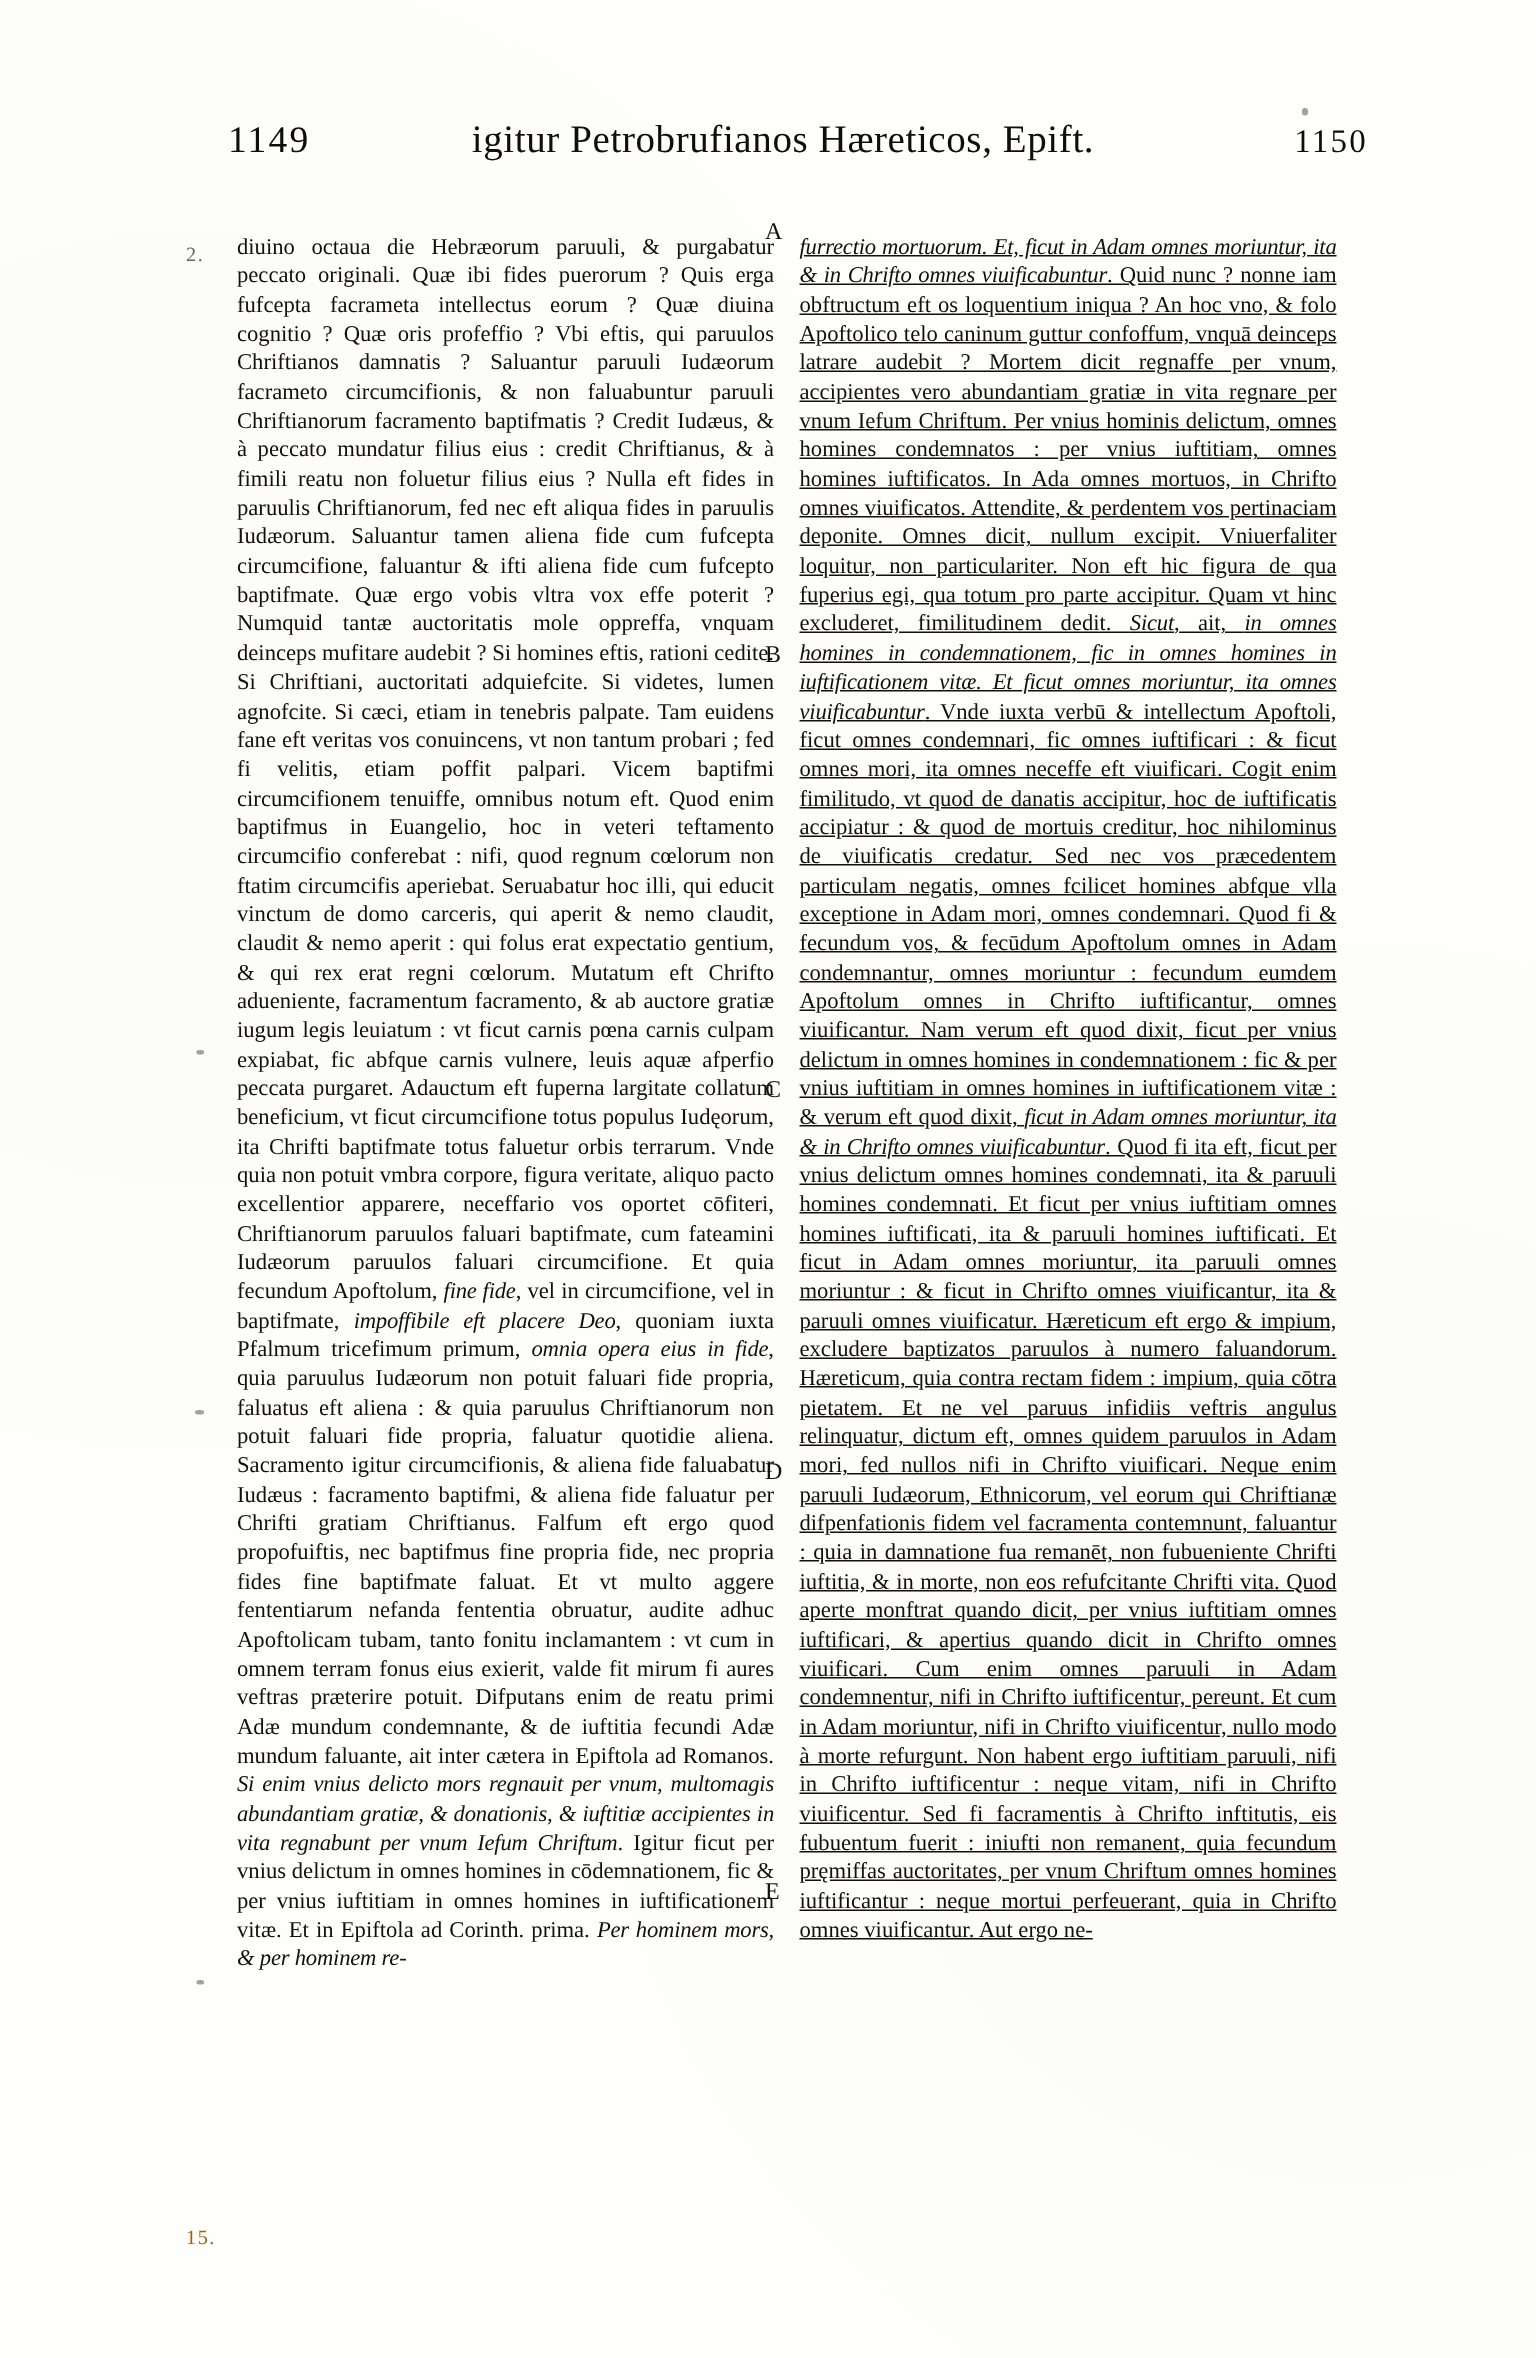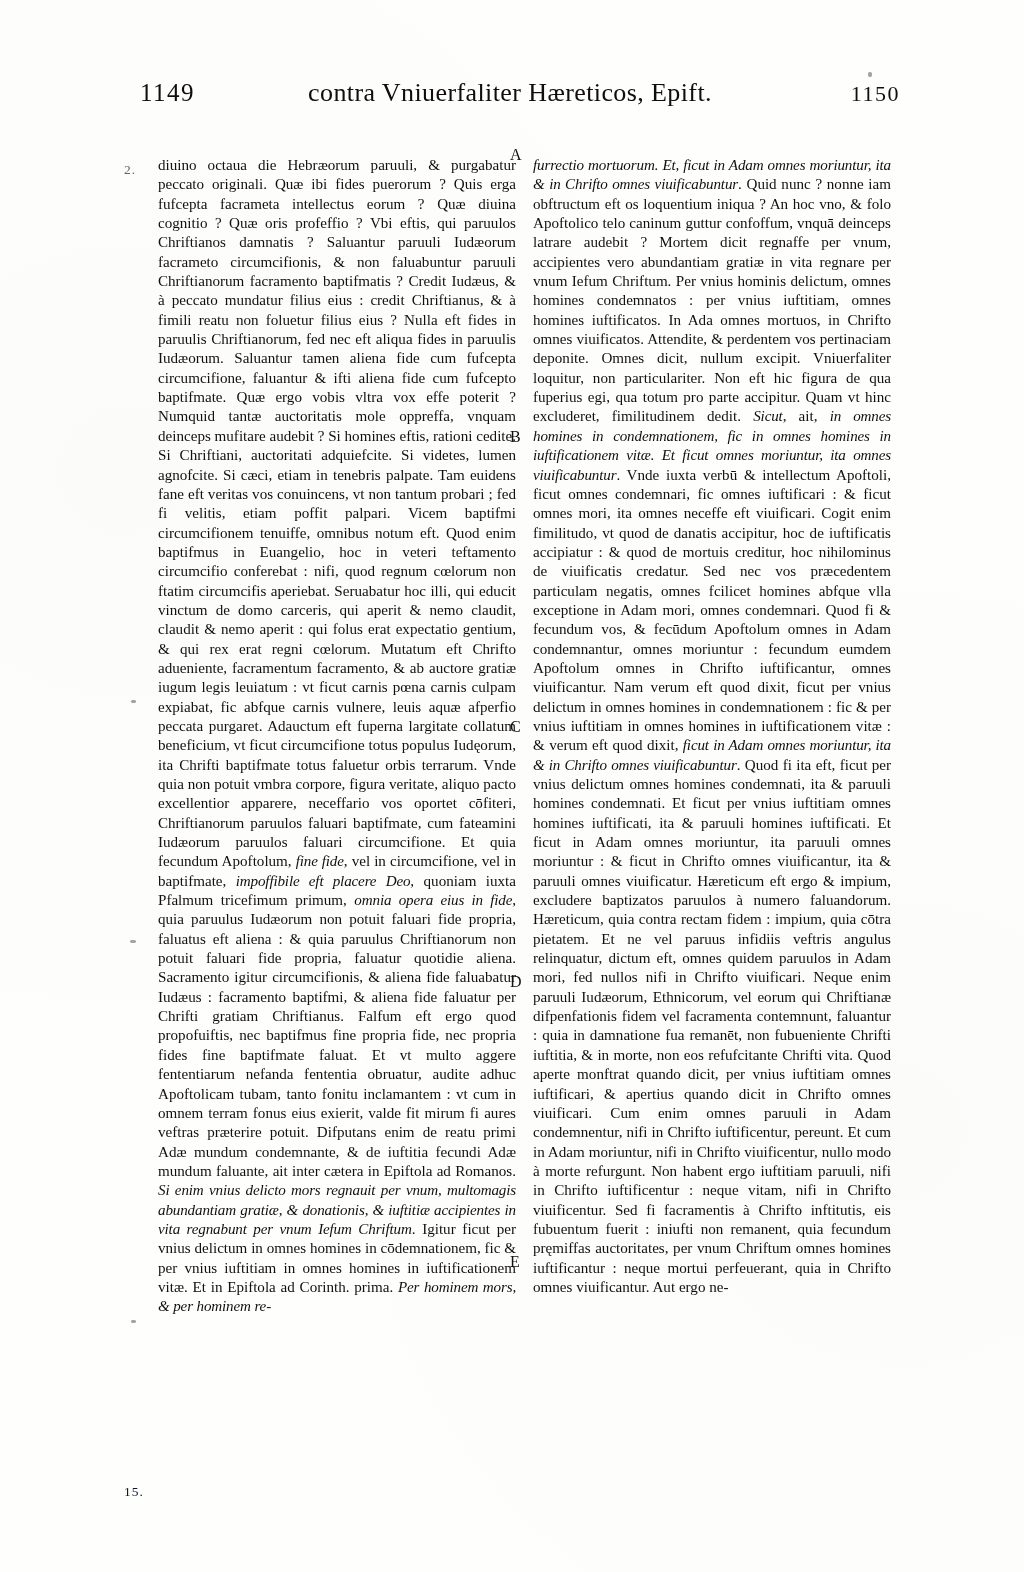--- a/index.html
+++ b/index.html
@@ -19,21 +19,21 @@
   .page {
     position: relative;
     width: 1024px;
     height: 1572px;
     background: #fefefd;
   }
 
   
   .running-head {
     position: absolute;
-    left: 140px;
+    left: 152px;
     top: 78px;
     width: 760px;
     height: 42px;
     display: flex;
     align-items: baseline;
     justify-content: center;
   }
   .folio-left {
     width: 96px;
     font-size: 25px;
@@ -68,21 +68,21 @@
     top: 16px;
     width: 358px;
     font-size: 15.1px;
     line-height: 19.35px;
     text-align: justify;
     text-justify: inter-word;
     hyphens: none;
     color: #120f0c;
   }
   .col-left  { left: 158px; }
-  .col-right { left: 533px; }
+  .col-right { left: 533px; text-decoration: underline; }
 
   .col p {
     margin: 0;
     text-align: justify;
   }
   .col p:last-child { text-align: justify; }
 
   i, .it {
     font-style: italic;
     letter-spacing: -0.15px;
@@ -97,21 +97,21 @@
     color: #151210;
     letter-spacing: 0;
   }
 
   
   .margin-num {
     position: absolute;
     left: 124px;
     font-size: 13.5px;
     letter-spacing: 1px;
-    color: #0f172a;
+    color: #a16207;
   }
   .margin-num.faint { color: #6a625c; }
 
   
   .speck {
     position: absolute;
     background: #8a827c;
     border-radius: 40%;
     opacity: .75;
   }
@@ -128,21 +128,21 @@
 </style>
 </head>
 <body>
 
 <div class="page">
 
   <div class="grain"></div>
 
   <div class="running-head">
     <span class="folio-left">1149</span>
-    <span class="head-title">contra Vniuerfaliter Hæreticos, Epift.</span>
+    <span class="head-title">igitur Petrobrufianos Hæreticos, Epift.</span>
     <span class="folio-right">1150</span>
   </div>
 
   <div class="body-area">
 
     <span class="sec-letter" style="top:6px">A</span>
     <span class="sec-letter" style="top:288px">B</span>
     <span class="sec-letter" style="top:578px">C</span>
     <span class="sec-letter" style="top:833px">D</span>
     <span class="sec-letter" style="top:1113px">E</span>

